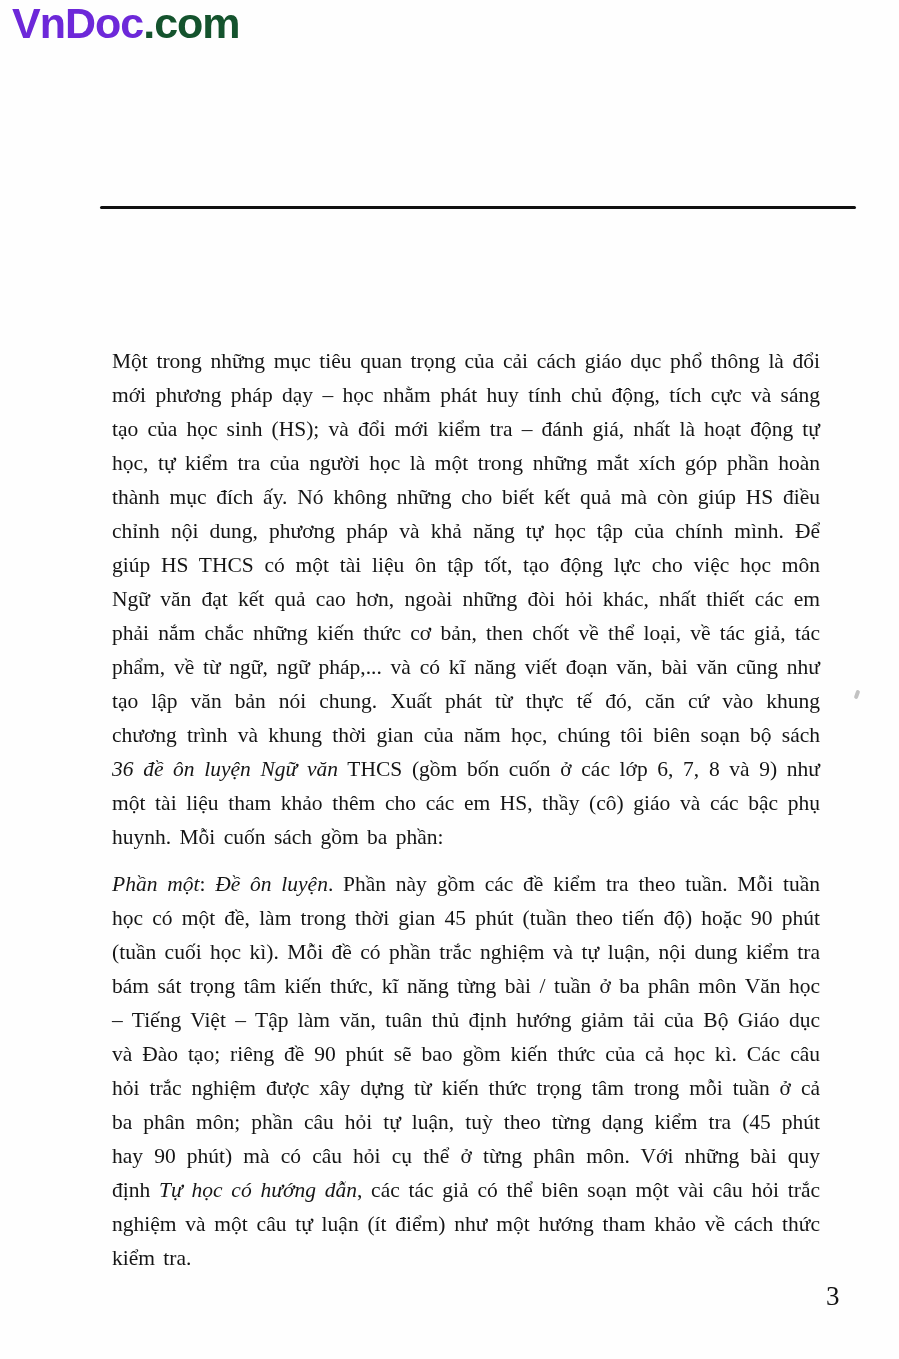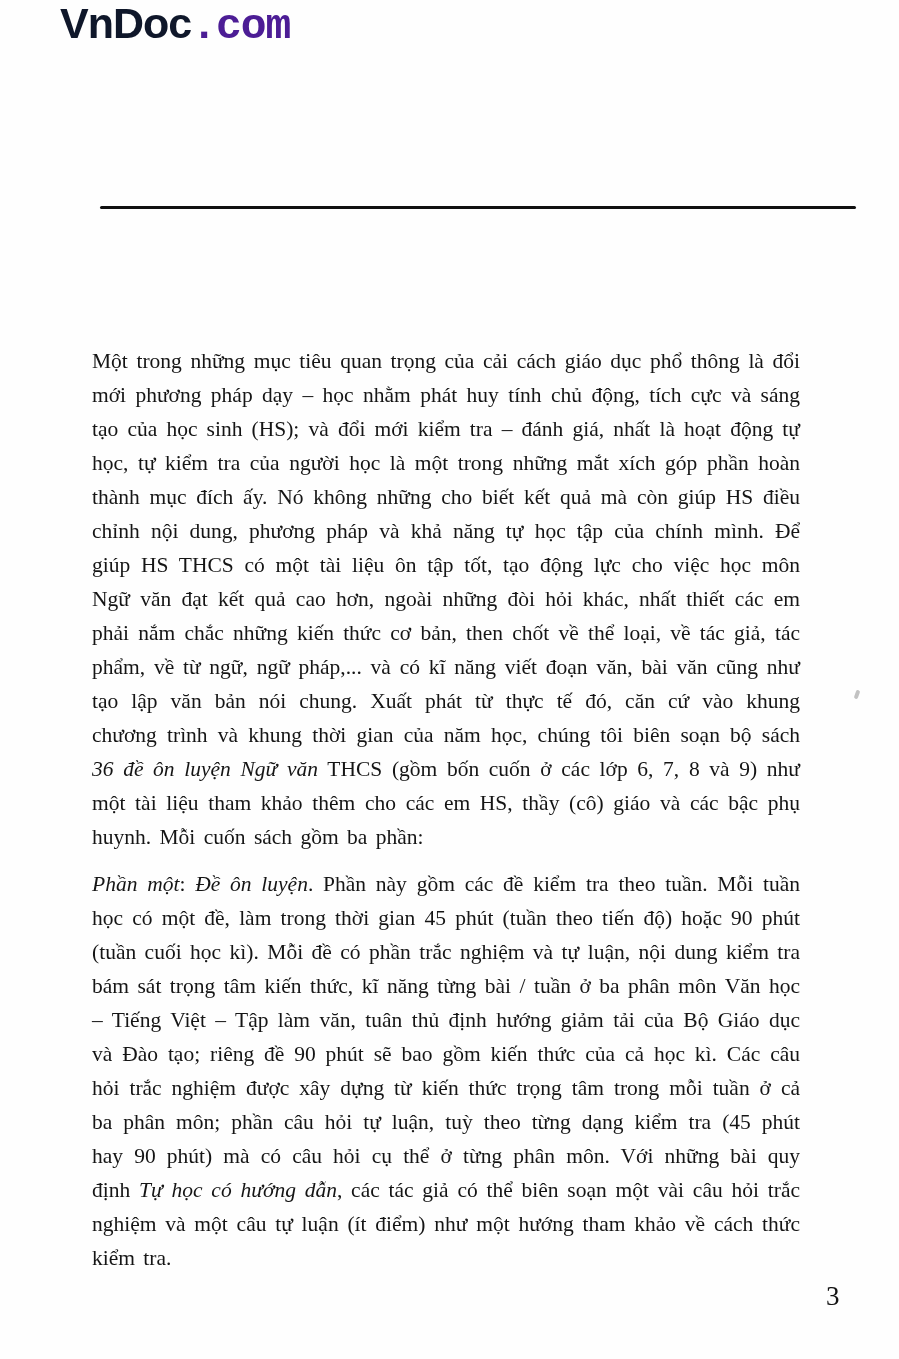--- a/index.html
+++ b/index.html
@@ -60,21 +60,21 @@
     letter-spacing: -4px;
   }
   .heading-rest {
     font-size: 44px;
     letter-spacing: 1px;
   }
 
   
   .body-text {
     position: absolute;
-    left: 92px;
+    left: 112px;
     top: 344px;
     width: 708px;
     font-size: 21.5px;
     line-height: 34px;
     text-align: justify;
     word-spacing: 3px;
     color: #151515;
   }
   .body-text p { margin: 0 0 13px 0; }
   .it { font-style: italic; }
@@ -100,21 +100,21 @@
     transform: rotate(20deg);
     opacity: .6;
   }
 </style>
 </head>
 <body>
 
 <div class="page">
 
   <div class="logo">
-    <span style="color: #0f172a; margin-left: 48px;">VnDoc</span><span style="color: #4c1d95; font-family: Liberation Mono, monospace;">.com</span>
+    <span style="color: #6d28d9;">VnDoc</span><span style="color: #14532d;">.com</span>
   </div>
 
   <div class="heading-wrap">
     <div class="heading-rule"></div>
   </div>
 
   <div class="body-text">
       <p><span>Một trong những mục tiêu quan trọng của cải cách giáo dục phổ thông là đổi mới phương pháp dạy – học nhằm phát huy tính chủ động, tích cực và sáng tạo của học sinh (HS); và đổi mới kiểm tra – đánh giá, nhất là hoạt động tự học, tự kiểm tra của người học là một trong những mắt xích góp phần hoàn thành mục đích ấy. Nó không những cho biết kết quả mà còn giúp HS điều chỉnh nội dung, phương pháp và khả năng tự học tập của chính mình. Để giúp HS THCS có một tài liệu ôn tập tốt, tạo động lực cho việc học môn Ngữ văn đạt kết quả cao hơn, ngoài những đòi hỏi khác, nhất thiết các em phải nắm chắc những kiến thức cơ bản, then chốt về thể loại, về tác giả, tác phẩm, về từ ngữ, ngữ pháp,... và có kĩ năng viết đoạn văn, bài văn cũng như tạo lập văn bản nói chung. Xuất phát từ thực tế đó, căn cứ vào khung chương trình và khung thời gian của năm học, chúng tôi biên soạn bộ sách </span><span class="it">36 đề ôn luyện Ngữ văn</span><span> THCS (gồm bốn cuốn ở các lớp 6, 7, 8 và 9) như một tài liệu tham khảo thêm cho các em HS, thầy (cô) giáo và các bậc phụ huynh. Mỗi cuốn sách gồm ba phần:</span></p>
       <p><span class="it">Phần một</span><span>: </span><span class="it">Đề ôn luyện</span><span>. Phần này gồm các đề kiểm tra theo tuần. Mỗi tuần học có một đề, làm trong thời gian 45 phút (tuần theo tiến độ) hoặc 90 phút (tuần cuối học kì). Mỗi đề có phần trắc nghiệm và tự luận, nội dung kiểm tra bám sát trọng tâm kiến thức, kĩ năng từng bài / tuần ở ba phân môn Văn học – Tiếng Việt – Tập làm văn, tuân thủ định hướng giảm tải của Bộ Giáo dục và Đào tạo; riêng đề 90 phút sẽ bao gồm kiến thức của cả học kì. Các câu hỏi trắc nghiệm được xây dựng từ kiến thức trọng tâm trong mỗi tuần ở cả ba phân môn; phần câu hỏi tự luận, tuỳ theo từng dạng kiểm tra (45 phút hay 90 phút) mà có câu hỏi cụ thể ở từng phân môn. Với những bài quy định </span><span class="it">Tự học có hướng dẫn</span><span>, các tác giả có thể biên soạn một vài câu hỏi trắc nghiệm và một câu tự luận (ít điểm) như một hướng tham khảo về cách thức kiểm tra.</span></p>
     </div>

